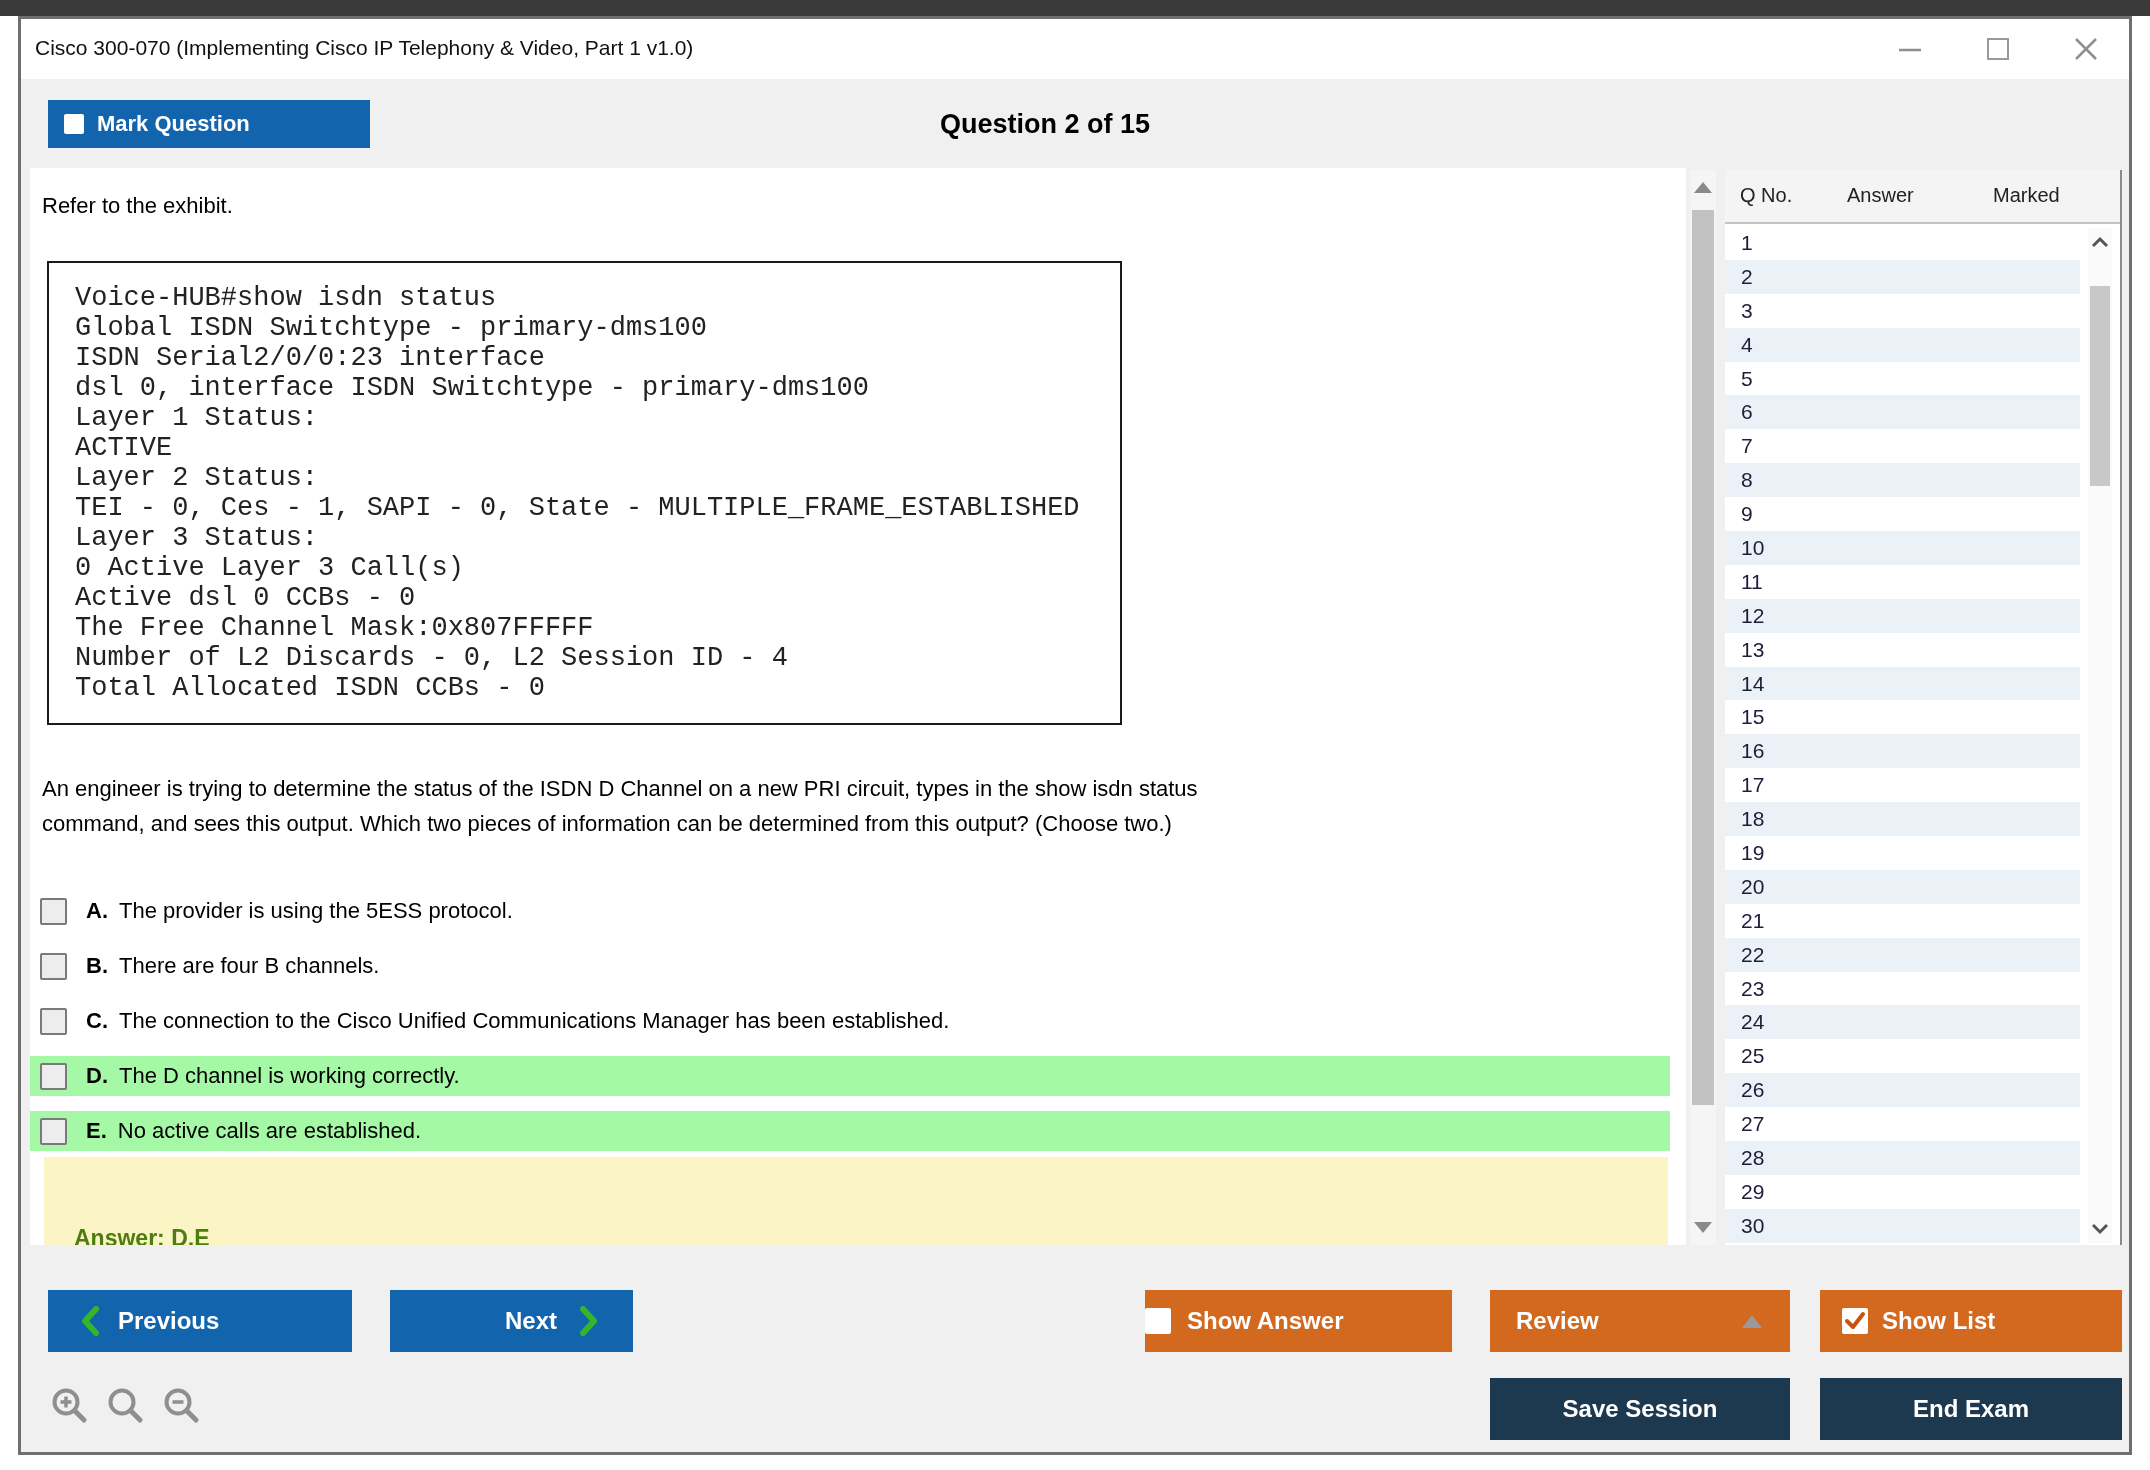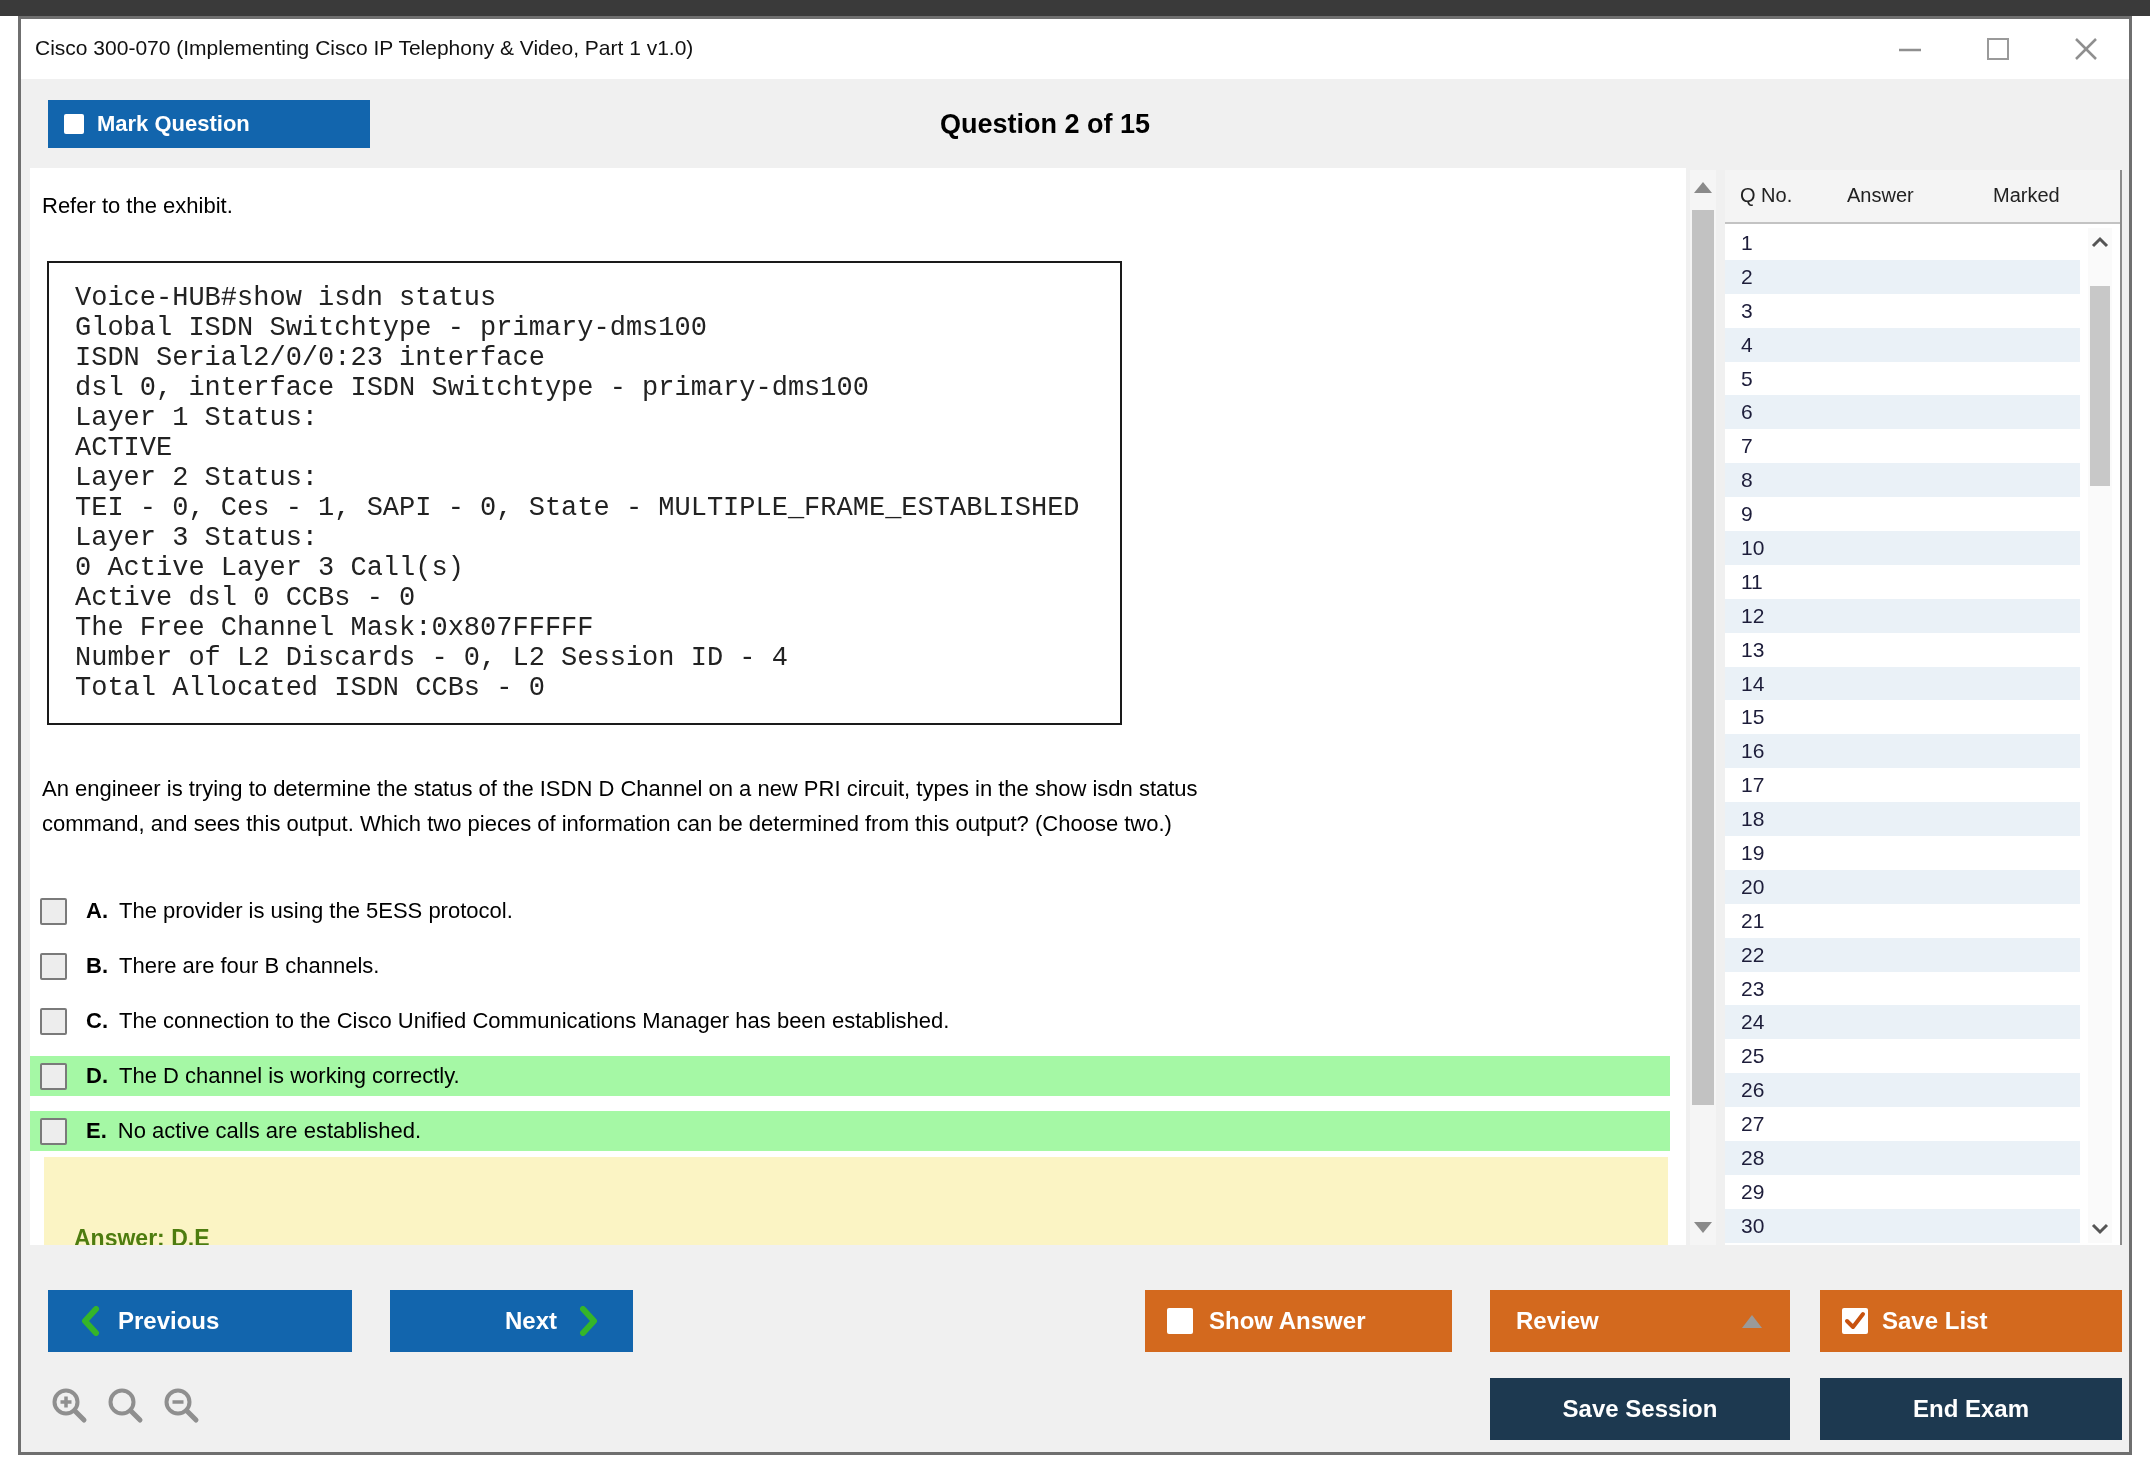--- a/index.html
+++ b/index.html
@@ -59,21 +59,21 @@
   .qlist-scroll .thumb{position:absolute;left:2px;top:58px;width:20px;height:200px;background:#c8c8c8;}
   .qlist-scroll svg{position:absolute;left:1px;display:block;}
   
   .btn{position:absolute;display:flex;align-items:center;color:#fff;font-weight:bold;font-size:24px;
     box-sizing:border-box;}
   .blue{background:#1265ad;}
   .orange{background:#d3691e;gap:29px;}
   .navy{background:#1d3950;}
   .btn-prev{left:27px;top:1271px;width:304px;height:62px;padding-left:32px;gap:18px;}
   .btn-next{left:369px;top:1271px;width:243px;height:62px;justify-content:flex-end;padding-right:34px;gap:22px;}
-  .btn-show-answer{left:1124px;top:1271px;width:307px;height:62px;padding-left:22px;gap:16px;}
+  .btn-show-answer{left:1124px;top:1271px;width:307px;height:62px;gap:16px;}
   .btn-review{left:1469px;top:1271px;width:300px;height:62px;padding-left:26px;}
   .btn-show-list{left:1799px;top:1271px;width:302px;height:62px;padding-left:22px;gap:14px;}
   .btn-save{left:1469px;top:1359px;width:300px;height:62px;justify-content:center;}
   .btn-end{left:1799px;top:1359px;width:302px;height:62px;justify-content:center;}
   .white-cb{width:26px;height:26px;background:#fff;border-radius:2px;position:relative;flex:0 0 auto;}
   .tri-up{margin-left:auto;margin-right:28px;width:0;height:0;
     border-left:10px solid transparent;border-right:10px solid transparent;border-bottom:13px solid #9a9a9a;}
   .zoom-icons{position:absolute;left:27px;top:1366px;display:flex;gap:12px;}
   .zoom-icons svg{display:block;}
 </style>
@@ -298,21 +298,21 @@
   <div class="btn orange btn-review">
     <span>Review</span>
     <div class="tri-up"></div>
   </div>
   <div class="btn orange btn-show-list">
     <div class="white-cb">
       <svg width="26" height="26" viewBox="0 0 26 26">
           <polyline points="5,13 11,19 21,6" fill="none" stroke="#c8520f" stroke-width="4" stroke-linecap="round" stroke-linejoin="round"></polyline>
         </svg>
     </div>
-    <span>Save List</span>
+    <span>Show List</span>
   </div>
   <div class="btn navy btn-save">
     <span>Save Session</span>
   </div>
   <div class="btn navy btn-end">
     <span>End Exam</span>
   </div>
 
   <div class="zoom-icons">
     <svg width="44" height="44" viewBox="0 0 44 44">

